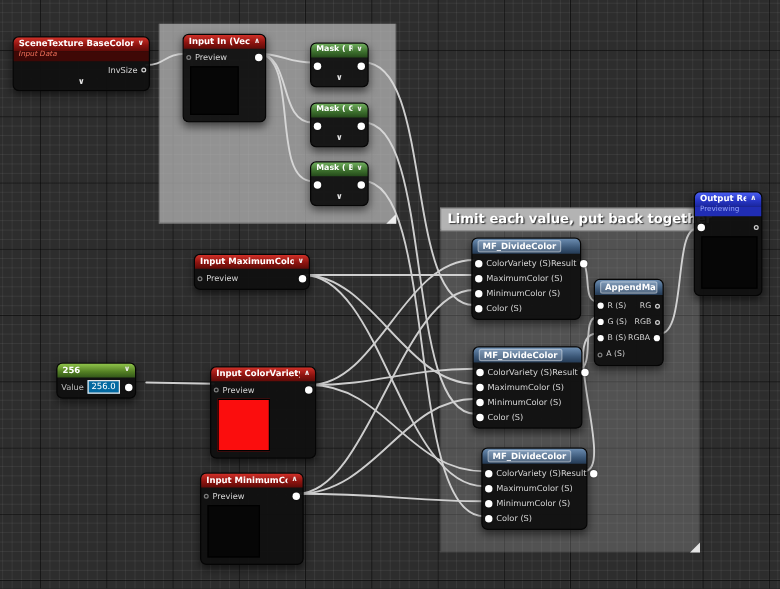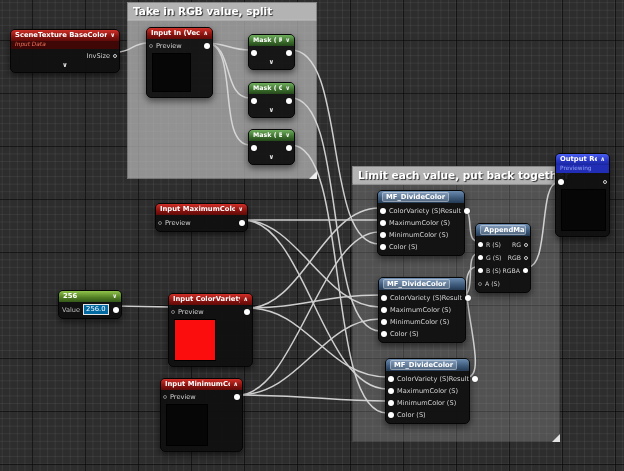--- a/index.html
+++ b/index.html
@@ -59,21 +59,20 @@
   .vlabel{color:#bdbdbd;text-align:right;}
   .vbox{border:1px solid #e6e6e6;background:#0369a1;color:#fff;padding:0 2px;margin-left:3px;
         font-size:6.8px;line-height:9px;}
 </style>
 </head>
 <body>
 
 <div id="canvas">
 
   <div class="comment" style="left:127px;top:2px;width:190px;height:177px;">
-    <div class="chdr">Take in RGB value, split</div>
     <div class="cbody light" style="top:17px;"></div>
     <div class="resize"></div>
   </div>
 
   <div class="comment" style="left:352px;top:166px;width:208px;height:276px;">
     <div class="chdr">Limit each value, put back together</div>
     <div class="cbody dark" style="top:17px;"></div>
     <div class="resize"></div>
   </div>
 
@@ -188,21 +187,21 @@
     <div class="body">
       <div class="row" style="height:12px;">
         <span class="pin gray l"></span>
         <span>Preview</span>
         <span class="grow"></span>
         <span class="pin solid r"></span>
       </div>
     </div>
   </div>
 
-  <div class="node" style="left:58px;top:290px;width:64px;">
+  <div class="node" style="left:45px;top:290px;width:64px;">
     <div class="hdr lime">
       <span class="t">256</span>
       <span class="chev">∨</span>
     </div>
     <div class="body">
       <div class="row" style="height:12px;">
         <span class="vlabel">Value</span>
         <span class="vbox">256.0</span>
         <span class="grow"></span>
         <span class="pin solid r"></span>

